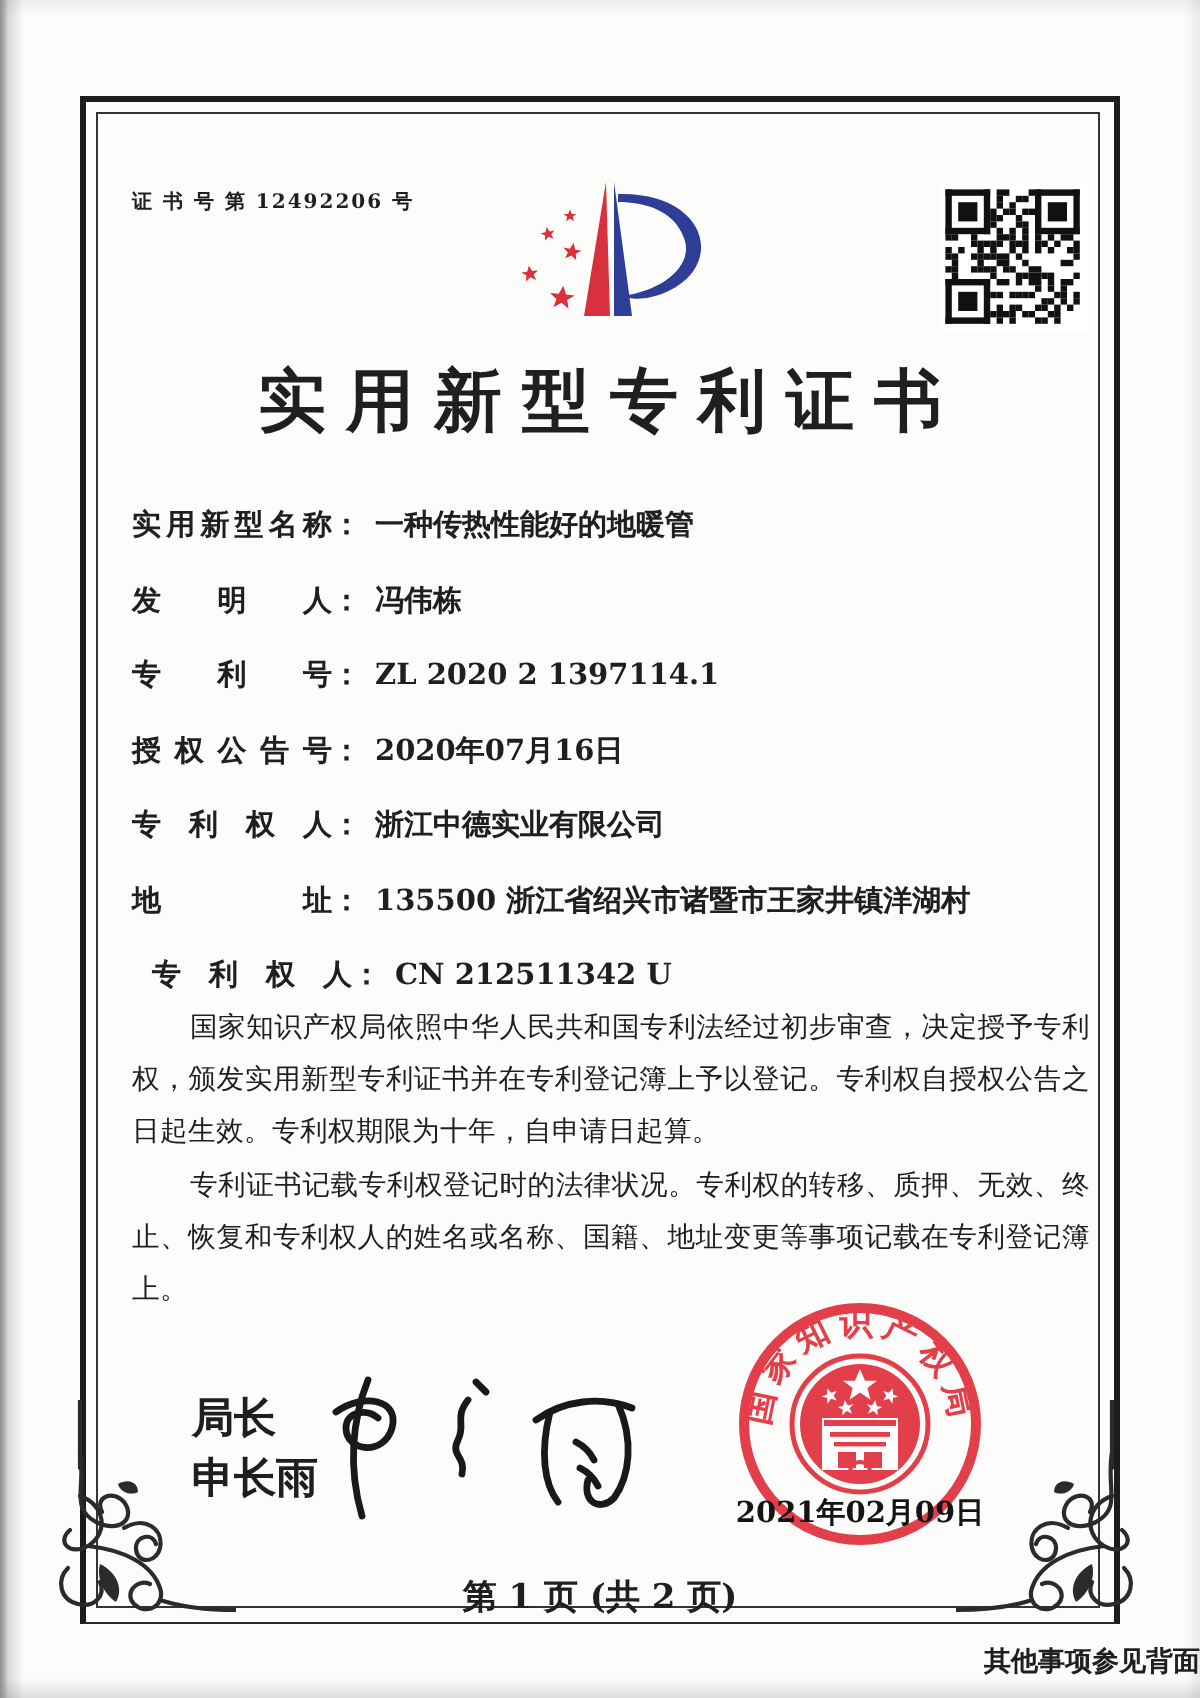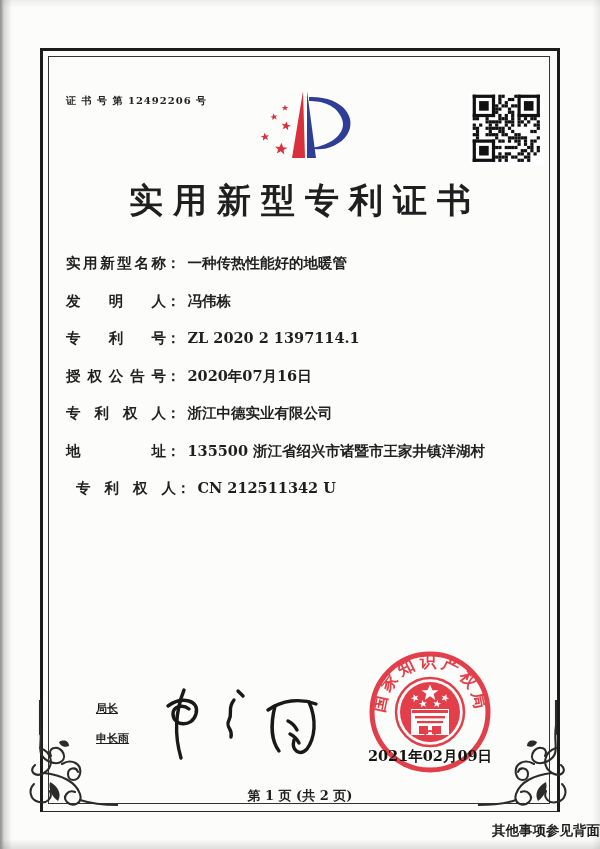--- a/index.html
+++ b/index.html
@@ -35,26 +35,26 @@
   .row{margin-bottom:14.5px;line-height:23px;white-space:nowrap;}
   .lab{display:inline-block;width:100px;text-align:justify;text-align-last:justify;}
   .val{margin-left:7px;text-align:right;}
   .grant{display:flex;}
   .pair2{margin-left:10px;}
   
   .paras{position:absolute;left:66px;top:501px;width:479px;
     font-size:13.8px;line-height:1.9;text-align:justify;font-weight:500;letter-spacing:.2px;}
   .paras p{margin:0;text-indent:2.1em;}
   
-  .director{position:absolute;left:96px;top:694px;font-size:11px;font-weight:700;line-height:30px;text-decoration:underline;}
+  .director{position:absolute;left:96px;top:694px;font-size:21px;font-weight:700;line-height:30px;}
   .signature{position:absolute;left:148px;top:676px;width:200px;height:96px;}
   .seal{position:absolute;left:367px;top:649px;width:126px;height:126px;opacity:.95;}
   .seal-date{position:absolute;left:358px;top:747px;width:144px;text-align:center;
     font-size:14.5px;font-weight:700;color:#141414;z-index:5;}
-  .page-info{position:absolute;left:0;right:0;top:787px;text-align:center;font-size:13px;font-weight:700;}
+  .page-info{position:absolute;left:0;right:0;top:787px;text-align:center;font-size:17px;font-weight:700;}
   .back-note{position:absolute;left:0;right:0;top:822px;text-align:right;font-size:13.5px;font-weight:600;}
 </style>
 </head>
 <body>
 
 <div id="stage">
   <div class="edge-left"></div>
 
   <div class="frame-outer"></div>
   <div class="frame-inner"></div>
@@ -281,20 +281,24 @@
     <div class="row">
       <span class="lab">地址</span><span>：</span><span class="val">135500 浙江省绍兴市诸暨市王家井镇洋湖村</span>
     </div>
     <div class="row grant">
       <span class="pair2">
         <span class="lab">专利权人</span><span>：</span><span class="val">CN 212511342 U</span>
       </span>
     </div>
   </div>
 
+  <div class="paras">
+    <p>国家知识产权局依照中华人民共和国专利法经过初步审查，决定授予专利权，颁发实用新型专利证书并在专利登记簿上予以登记。专利权自授权公告之日起生效。专利权期限为十年，自申请日起算。</p>
+    <p>专利证书记载专利权登记时的法律状况。专利权的转移、质押、无效、终止、恢复和专利权人的姓名或名称、国籍、地址变更等事项记载在专利登记簿上。</p>
+  </div>
 
   <div class="director">
     <div>局长</div>
     <div>申长雨</div>
   </div>
 
   <svg class="signature" viewBox="0 0 200 96">
     <g fill="none" stroke="#191919" stroke-width="3.4" stroke-linecap="round">
       <path d="M36,14 C28,34 26,58 33,82"></path>
       <path d="M20,30 C34,20 52,24 48,38 C44,52 25,50 25,38 C25,30 35,28 41,33"></path>

